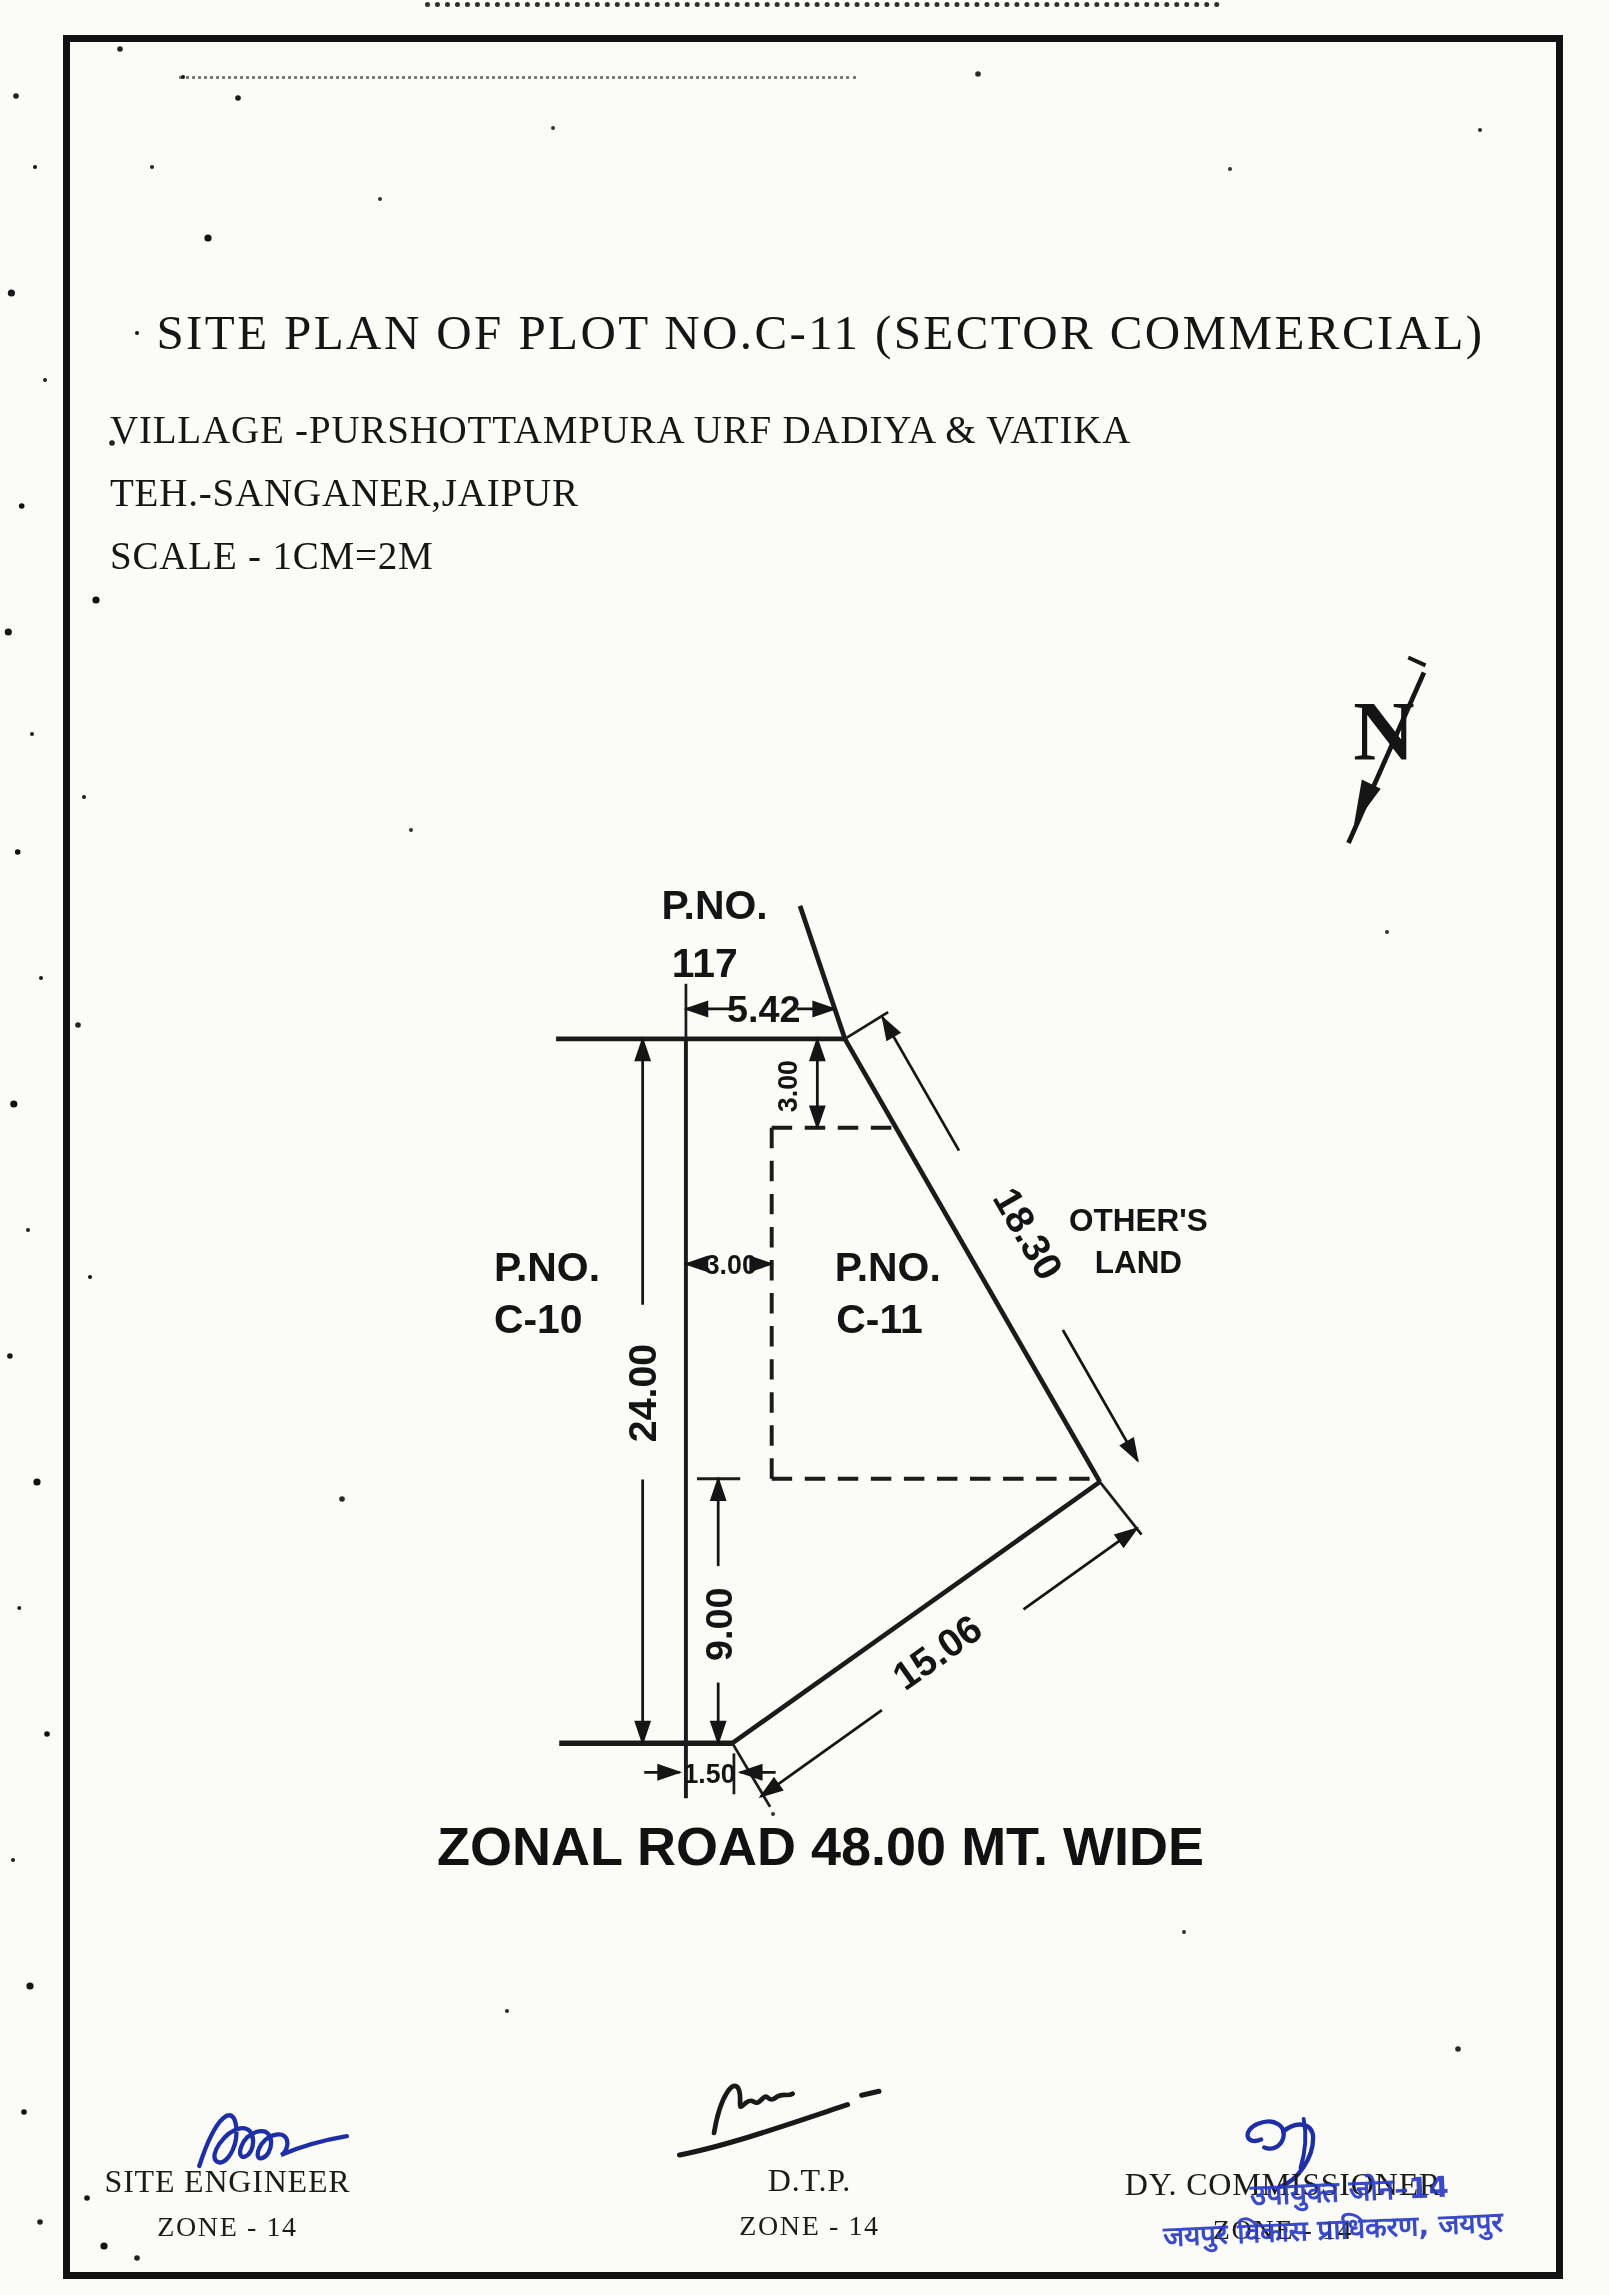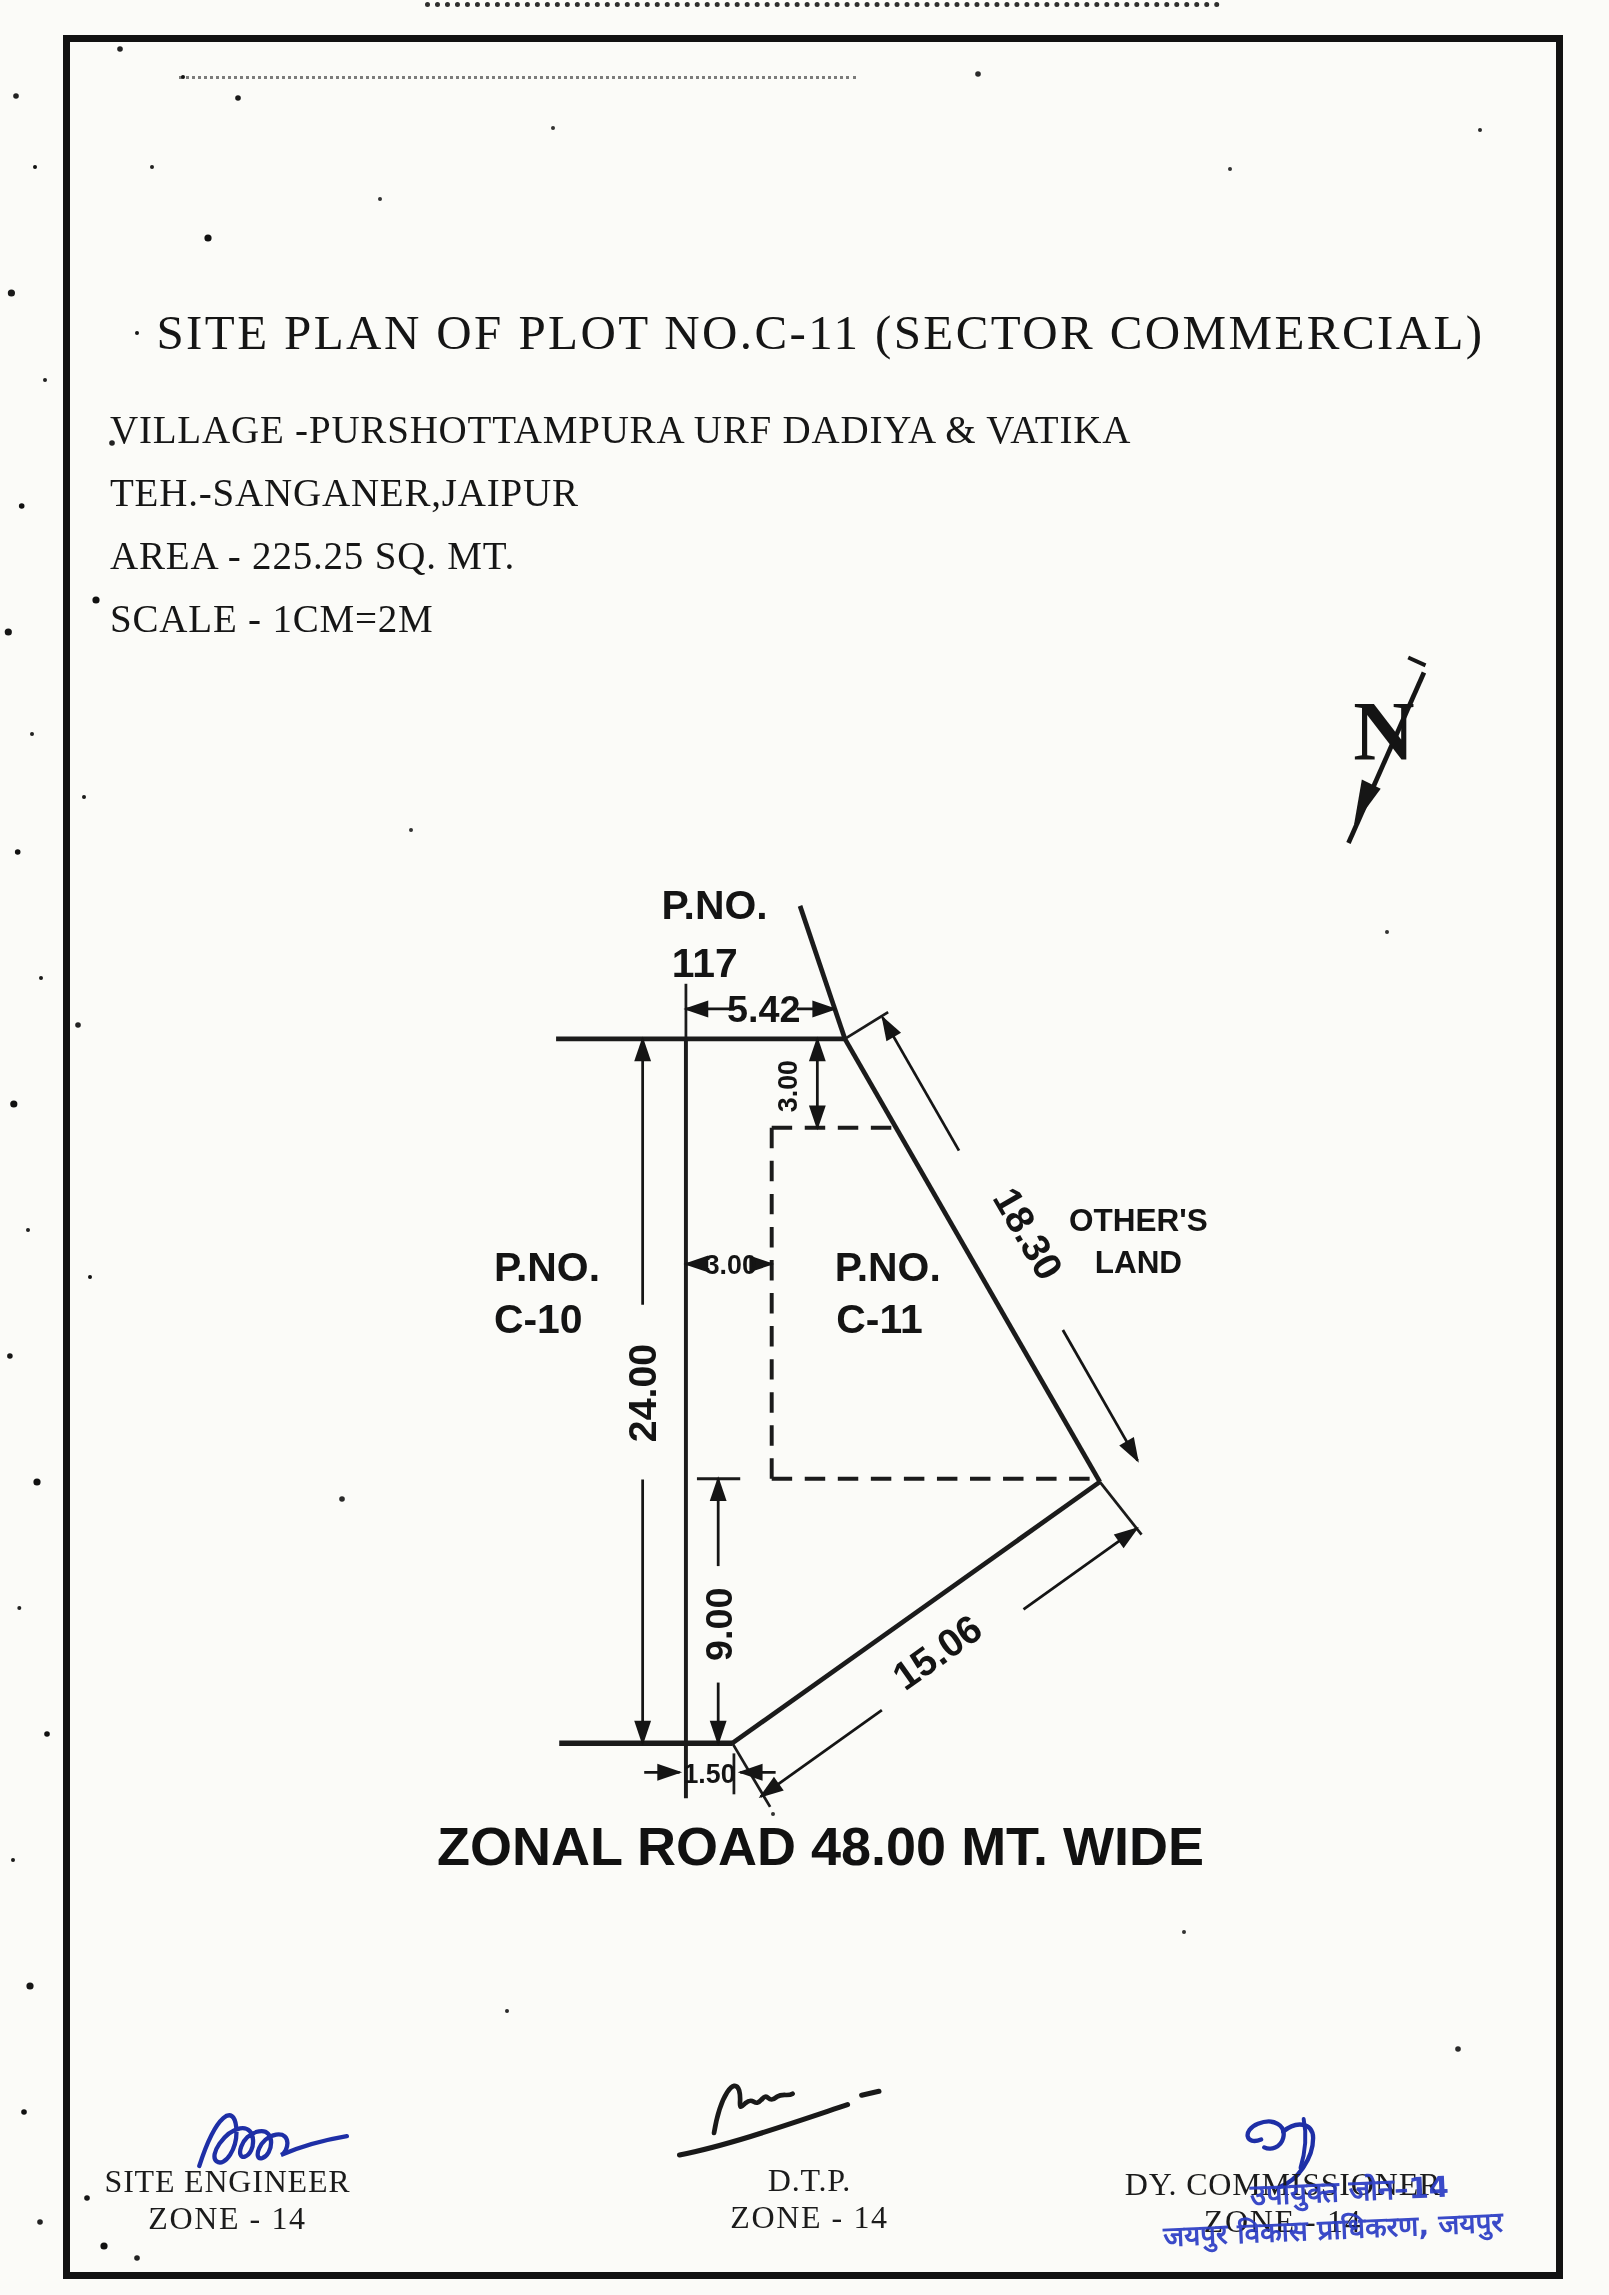--- a/index.html
+++ b/index.html
@@ -57,21 +57,21 @@
   .plan-svg{position:absolute;left:441px;top:850px;width:866px;height:1023px;}
   .north-svg{position:absolute;left:1291px;top:630px;width:181px;height:228px;}
   .road-label{
     position:absolute;left:437px;top:1815px;width:756px;text-align:center;
     font-family:"Liberation Sans", sans-serif;font-weight:bold;font-size:54px;
     color:#111;white-space:nowrap;
   }
   
   .sig-block{position:absolute;text-align:center;color:#1b1b1b;}
   .sig-title{font-size:32px;letter-spacing:0.8px;white-space:nowrap;}
-  .sig-zone{font-size:32px;letter-spacing:1.6px;white-space:nowrap;}
+  .sig-zone{font-size:28px;letter-spacing:1.6px;margin-top:11px;white-space:nowrap;}
   .sig-scribble{position:absolute;}
   .stamp{
     position:absolute;color:#2a3cc4;opacity:.92;
     font-family:"DejaVu Sans", sans-serif;font-weight:bold;
     transform:rotate(-2.5deg);white-space:nowrap;
   }
   .stamp-l1{left:1250px;top:2170px;font-size:29px;}
   .stamp-l2{left:1163px;top:2209px;font-size:28px;}
   svg text{font-family:"Liberation Sans", sans-serif;font-weight:bold;fill:#141414;}
 </style>
@@ -82,21 +82,20 @@
 
   <div class="border-frame"></div>
   <div class="top-edge-smudge"></div>
   <div class="inner-smudge-line"></div>
   <div class="speckles"></div>
 
   <div class="title">SITE PLAN OF PLOT NO.C-11 (SECTOR COMMERCIAL)</div>
   <div class="info-block">
     <div>VILLAGE -PURSHOTTAMPURA URF DADIYA &amp; VATIKA</div>
     <div>TEH.-SANGANER,JAIPUR</div>
-    <div>AREA - 225.25 SQ. MT.</div>
     <div>SCALE - 1CM=2M</div>
   </div>
 
   <svg class="north-svg" viewBox="0 0 230 290">
     <line x1="169" y1="54" x2="73" y2="271" stroke="#161616" stroke-width="6"></line>
     <line x1="149" y1="35" x2="171" y2="45" stroke="#161616" stroke-width="5"></line>
     <polygon points="80,248 114,202 90,190" fill="#161616"></polygon>
     <text x="118" y="165" font-size="108" text-anchor="middle" style="font-family:'Liberation Serif',serif;font-weight:600;">N</text>
   </svg>
 

